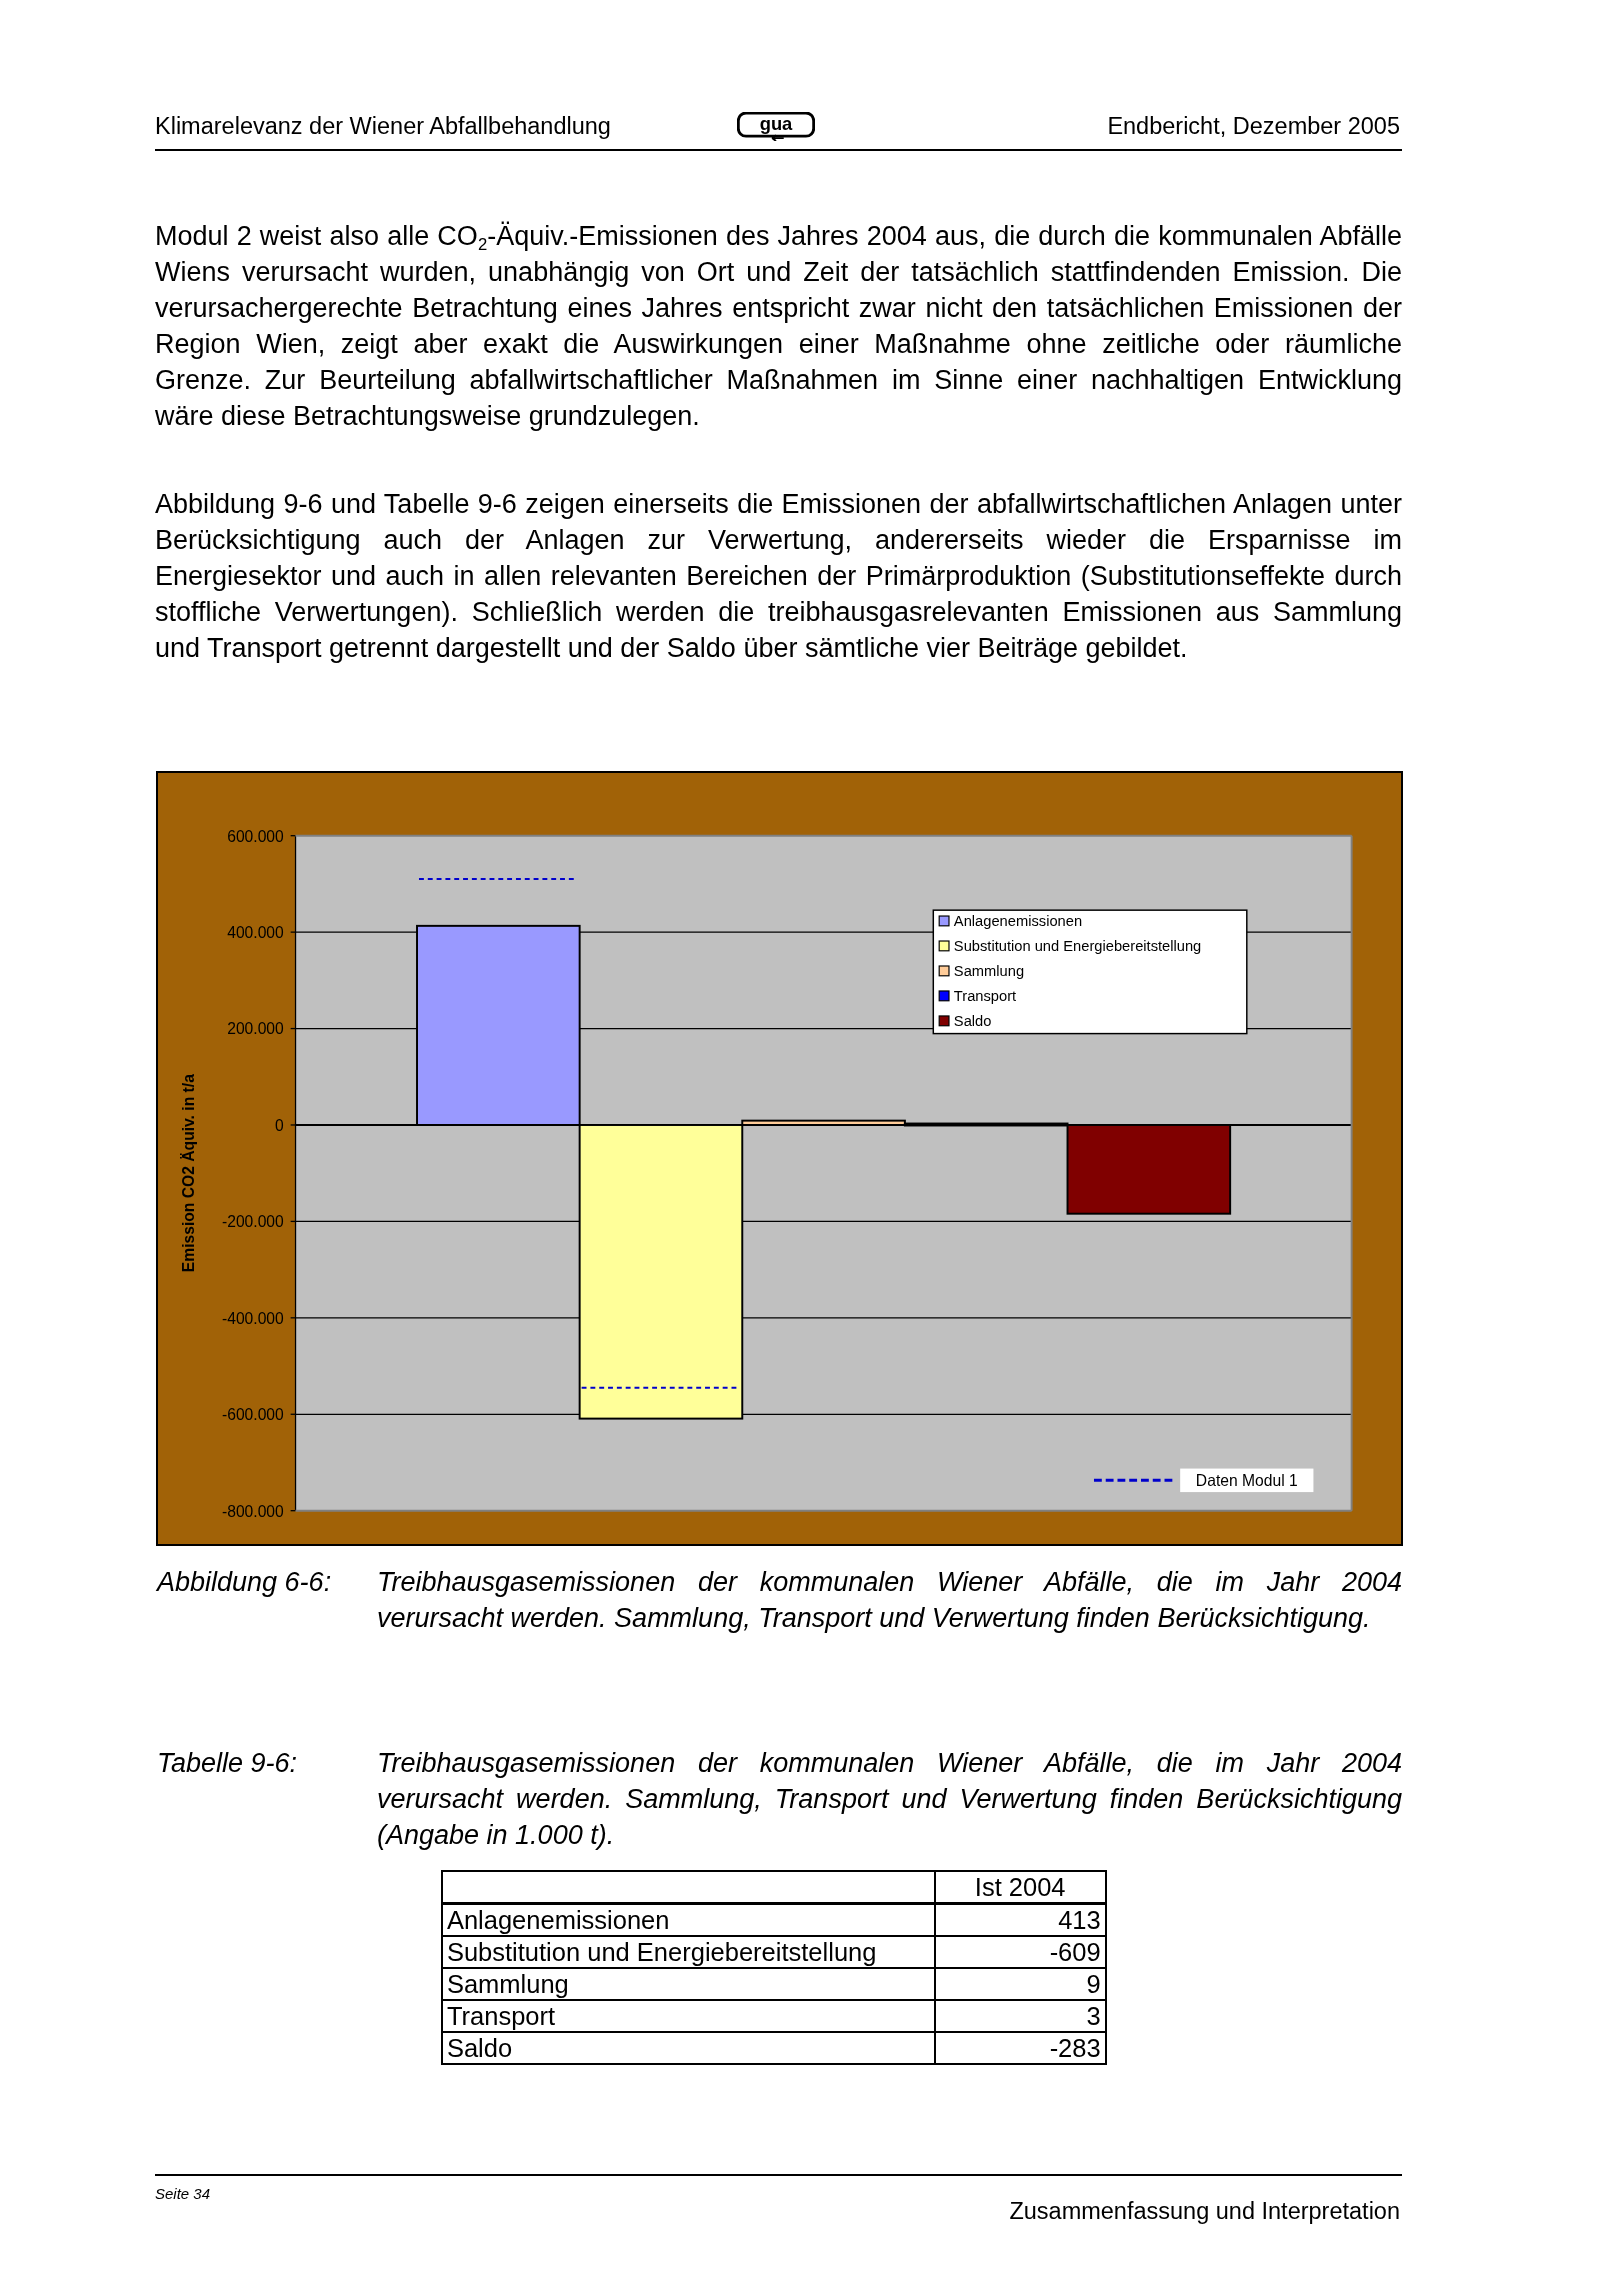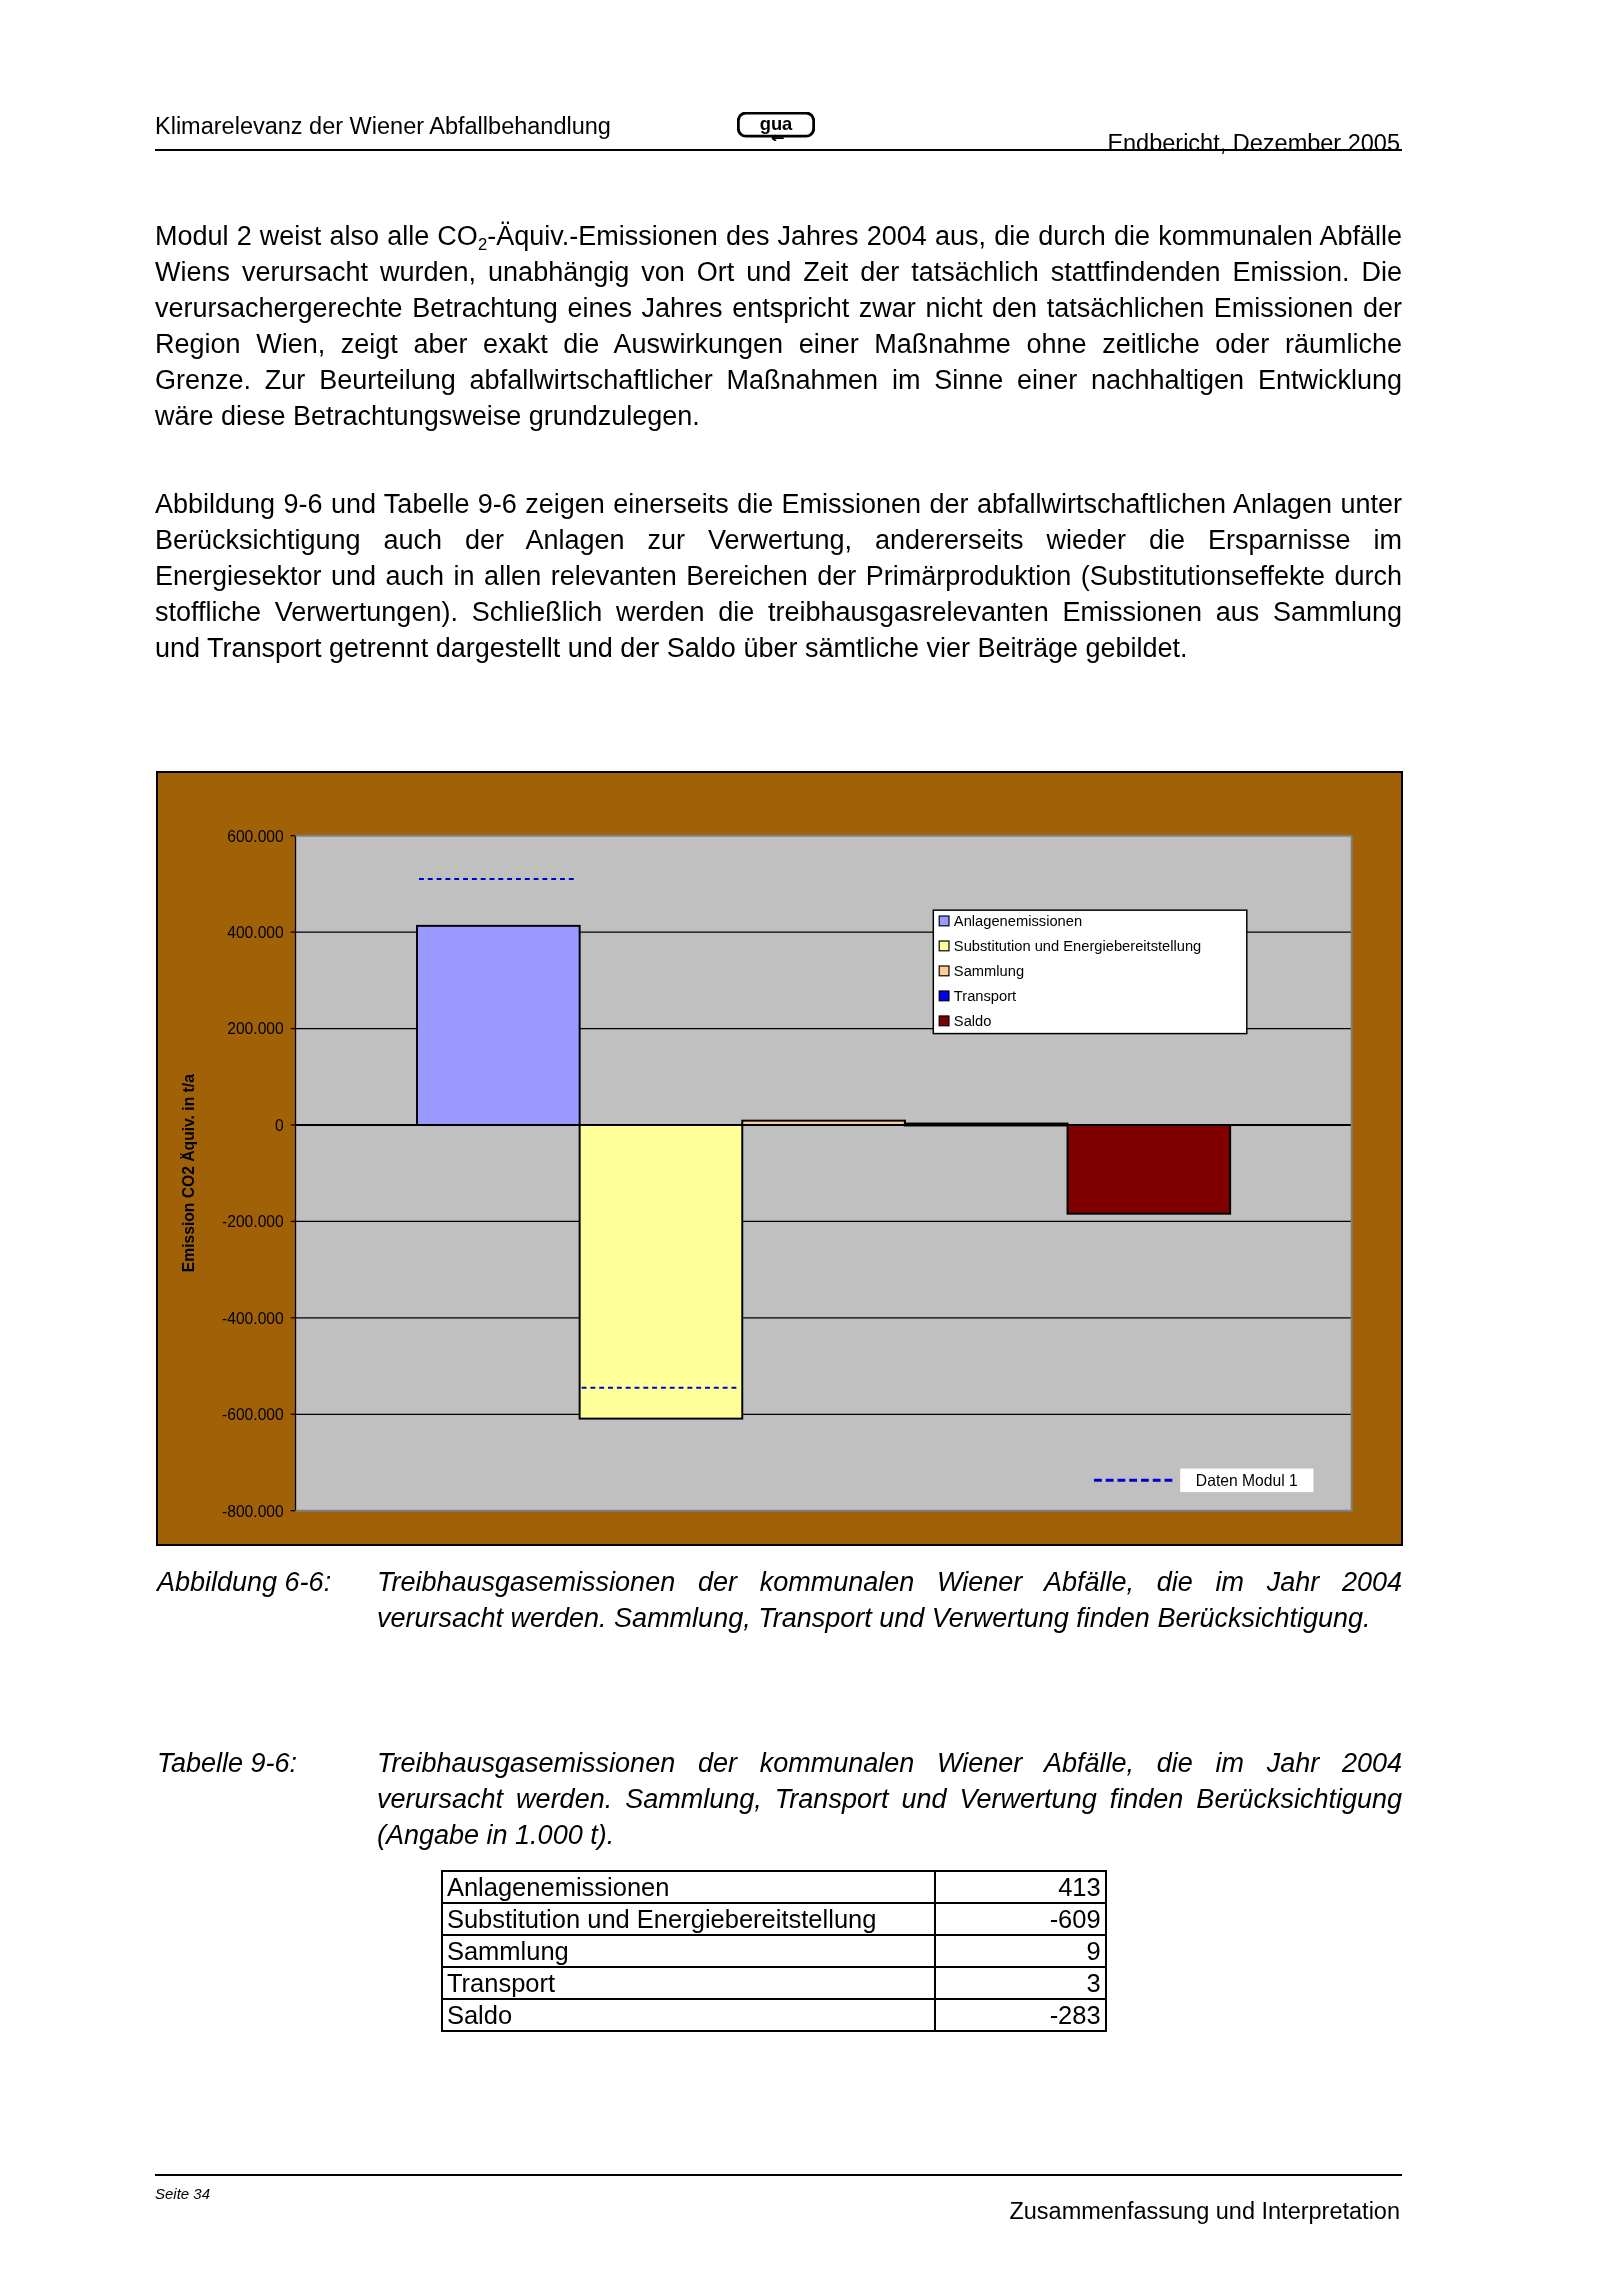--- a/index.html
+++ b/index.html
@@ -1,20 +1,20 @@
 <!DOCTYPE html>
 <html><head>
 <meta charset="utf-8">
 <style>
   html, body { margin: 0; padding: 0; background: #ffffff; }
   body { width: 1620px; height: 2293px; position: relative; font-family: "Liberation Sans", sans-serif; color: #000; overflow: hidden; }
 
   .header { position: absolute; left: 155px; top: 110px; width: 1247px; height: 39px; border-bottom: 2px solid #000; }
   .header .left { position: absolute; left: 0; top: 2.9px; font-size: 23.5px; text-align: center; }
-  .header .right { position: absolute; right: 2px; top: 2.9px; font-size: 23.5px; margin-top: 17px; }
+  .header .right { position: absolute; right: 2px; top: 2.9px; font-size: 23.5px; }
   .header .logo { position: absolute; left: 582px; top: 2px; width: 78px; height: 29px; }
 
   .body-text { position: absolute; left: 155px; width: 1247px; font-size: 27px; line-height: 36px; text-align: justify; }
   .body-text p { margin: 0; }
   .p1 { top: 218px; }
   .p2 { top: 486px; }
   sub { font-size: 16.7px; vertical-align: -4.9px; line-height: 0; }
 
   .chart-frame { position: absolute; left: 156px; top: 771px; width: 1243px; height: 771px; border: 2px solid #000; background: #a16207; }
   .chart-frame svg { position: absolute; left: 0; top: 0; }
@@ -129,20 +129,24 @@
   <span class="text">Treibhausgasemissionen der kommunalen Wiener Abfälle, die im Jahr 2004 verursacht werden. Sammlung, Transport und Verwertung finden Berücksichtigung.</span>
 </div>
 
 <div class="caption cap2">
   <span class="label">Tabelle 9-6:</span>
   <span class="text">Treibhausgasemissionen der kommunalen Wiener Abfälle, die im Jahr 2004 verursacht werden. Sammlung, Transport und Verwertung finden Berücksichtigung (Angabe in 1.000 t).</span>
 </div>
 
 <table class="data">
   <tbody>
+      <tr class="header-row">
+    <td class="name"></td>
+    <td class="val head">Ist 2004</td>
+  </tr>
   <tr>
     <td class="name">Anlagenemissionen</td>
     <td class="val">413</td>
   </tr>
   <tr>
     <td class="name">Substitution und Energiebereitstellung</td>
     <td class="val">-609</td>
   </tr>
   <tr>
     <td class="name">Sammlung</td>

